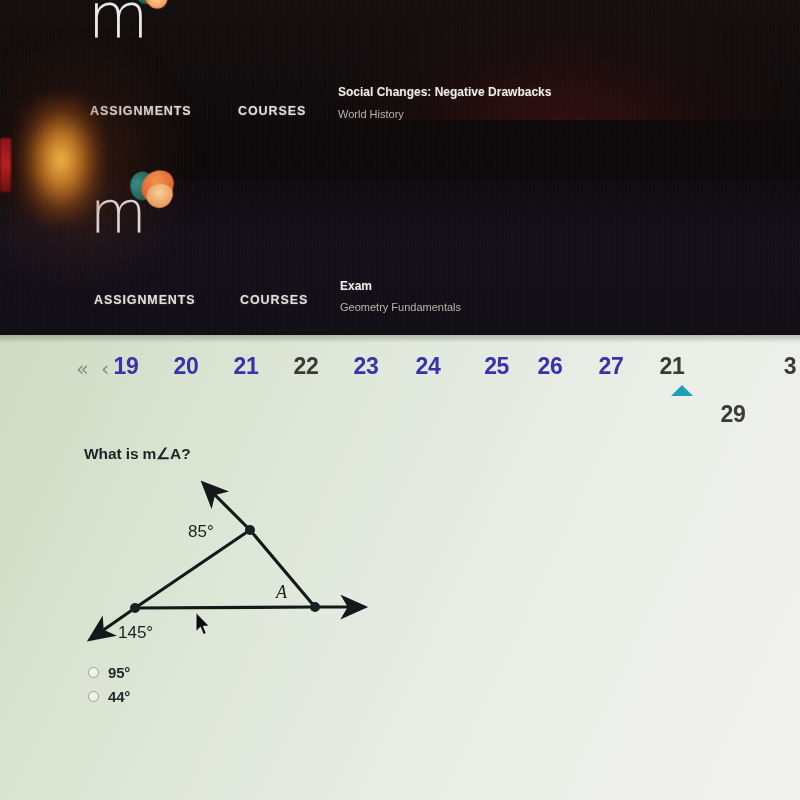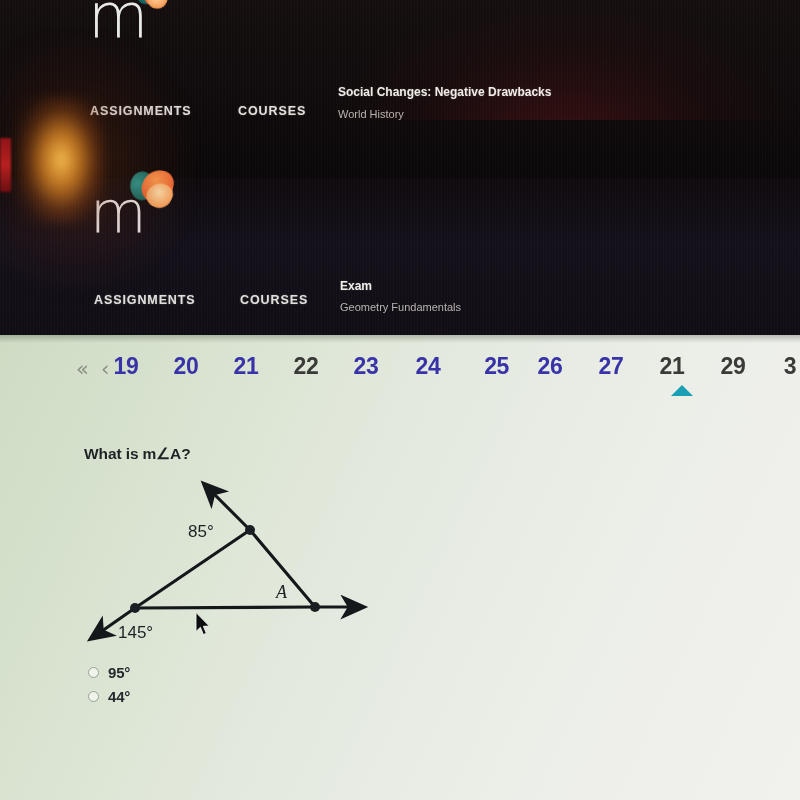--- a/index.html
+++ b/index.html
@@ -346,21 +346,21 @@
           <span class="pg-num" style="left: 106px;">19</span>
           <span class="pg-num" style="left: 166px;">20</span>
           <span class="pg-num" style="left: 226px;">21</span>
           <span class="pg-num visited" style="left: 286px;">22</span>
           <span class="pg-num" style="left: 346px;">23</span>
           <span class="pg-num" style="left: 408px;">24</span>
           <span class="pg-num" style="left: 469px; text-align: right;">25</span>
           <span class="pg-num" style="left: 530px;">26</span>
           <span class="pg-num" style="left: 591px;">27</span>
           <span class="pg-num visited" style="left: 652px;">21</span>
-          <span class="pg-num visited" style="left: 713px;">29</span>
+          <span class="pg-num visited" style="left: 713px; margin-top: 48px;">29</span>
           <span class="pg-num visited" style="left: 770px;">3</span>
         </div>
       <div id="pg-marker" style="left: 671px; border-bottom-color: rgb(26, 159, 181);"></div>
     </div>
 
     <div id="question-text">What is m∠A?</div>
 
     <div id="figure">
       <svg width="340" height="180" viewBox="0 0 340 180" xmlns="http://www.w3.org/2000/svg">
         <defs>

